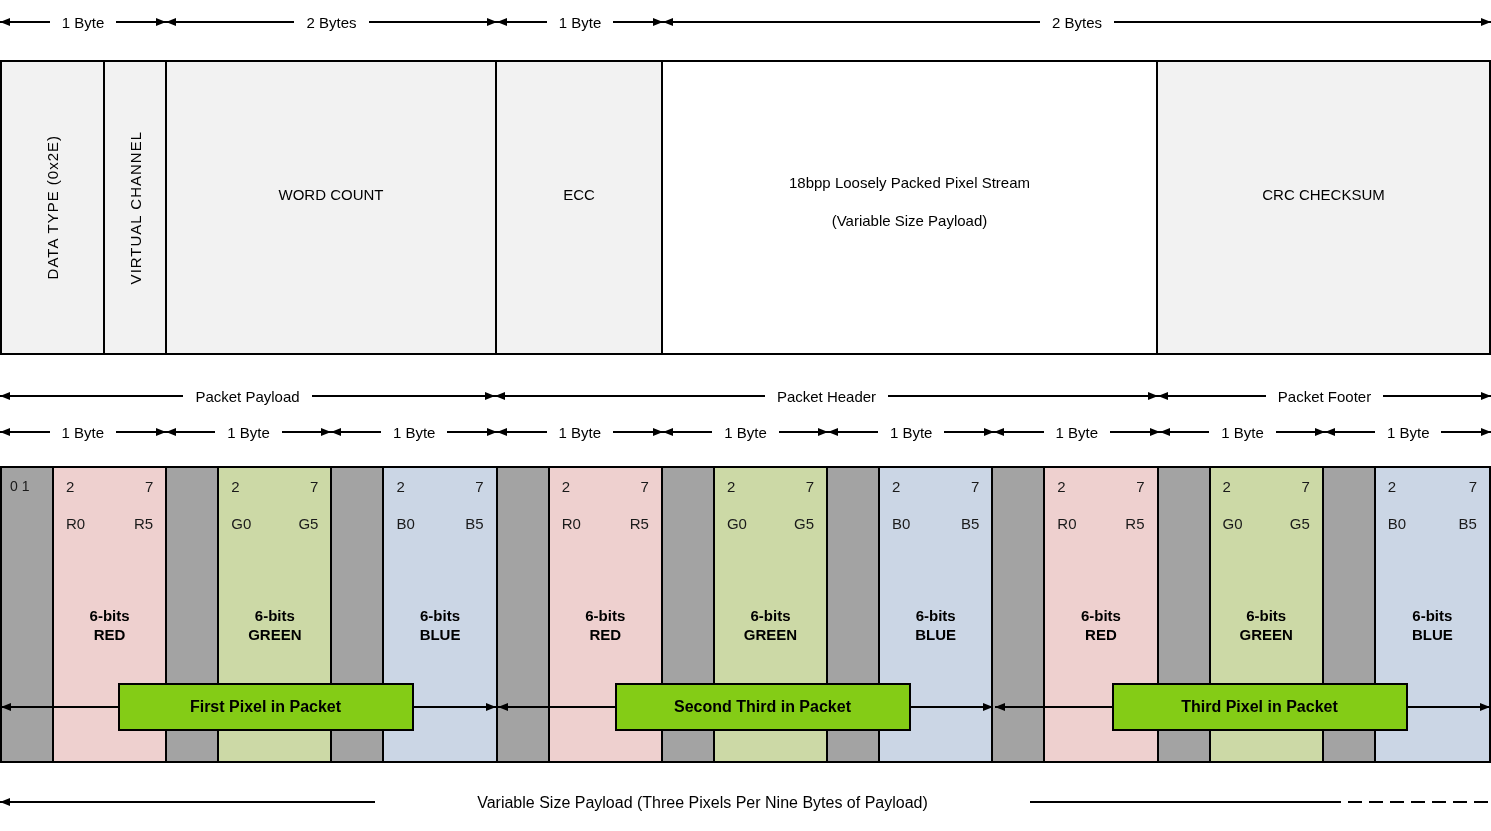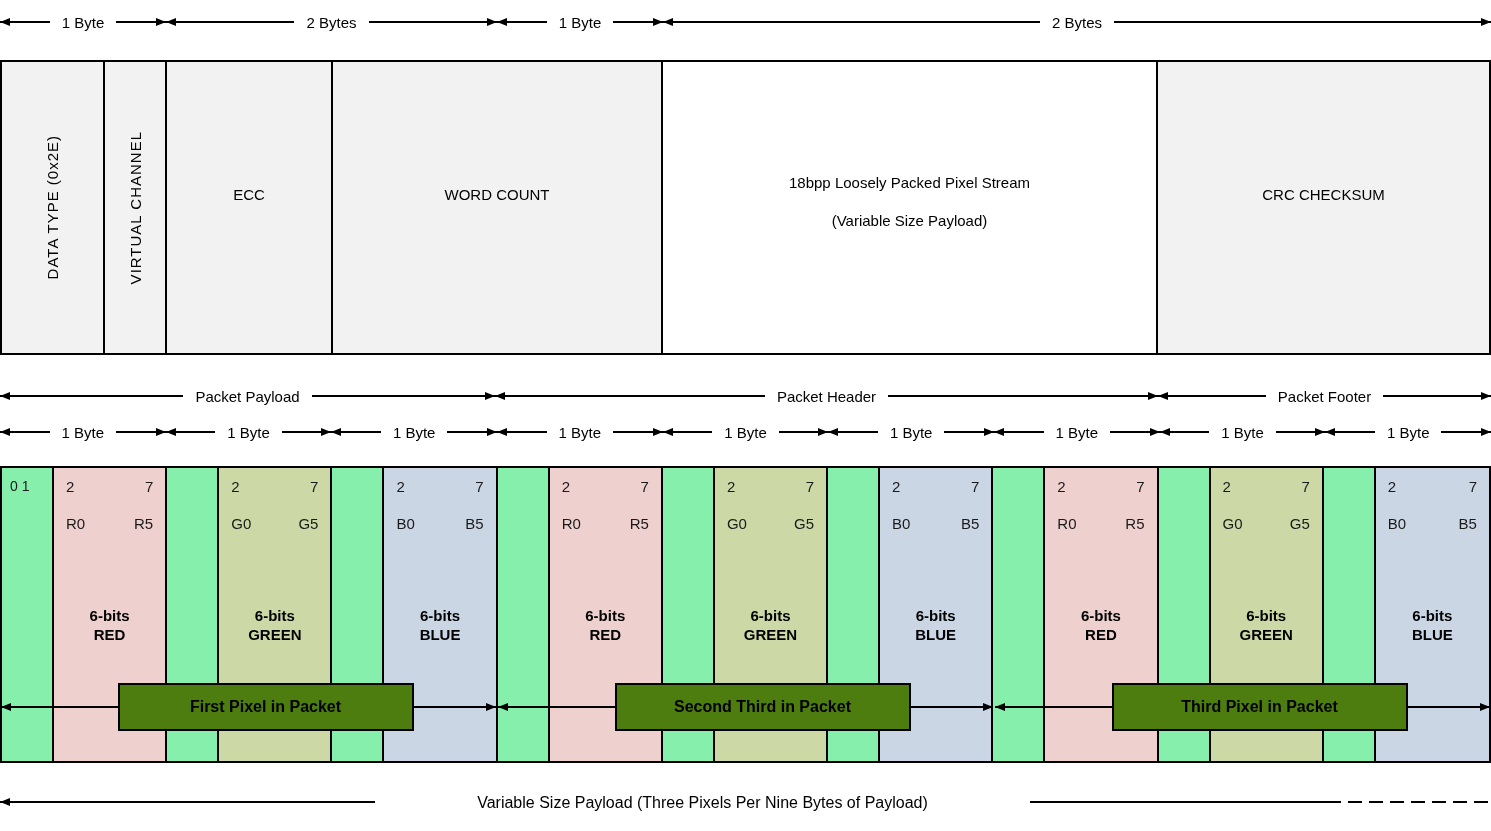--- a/index.html
+++ b/index.html
@@ -19,40 +19,40 @@
     border:2px solid #000;box-sizing:border-box;background:#fff}
   .pf{border-right:2px solid #000;box-sizing:border-box;display:flex;align-items:center;
     justify-content:center;font-size:15px;text-align:center}
   .pf:last-child{border-right:none}
   .pf.gray{background:#f2f2f2}
   .yoff{transform:translateY(-13px)}
   .vtext{writing-mode:vertical-rl;transform:rotate(180deg);letter-spacing:1px;white-space:nowrap}
   .two-line{line-height:38px;transform:translateY(-6px)}
   
   #pixel-row{position:absolute;left:0;top:466px;width:1491px;height:297px;border:2px solid #000;
-    box-sizing:border-box;display:flex;background:#86efac}
+    box-sizing:border-box;display:flex;background:#a3a3a3}
   .byte{flex:1;display:flex;min-width:0}
   .bit01{width:42px;font-size:14px;padding:10px 0 0 8px;white-space:pre;color:#1a1a1a}
   .cbox{flex:1;border-left:2px solid #000;border-right:2px solid #000;position:relative;box-sizing:border-box}
   .byte:last-child .cbox{border-right:none}
   .c-red{background:#eed0cf}.c-green{background:#ccd9a6}.c-blue{background:#cbd6e5}
   .bits{display:flex;justify-content:space-between;padding:10px 12px 0;font-size:15px;color:#1a1a1a}
   .vals{padding-top:20px}
   .cname{position:absolute;left:0;right:0;top:138px;text-align:center;font-weight:bold;
     font-size:15px;line-height:19px}
   
   #pixel-groups{position:absolute;left:0;top:466px;width:1491px;height:297px;display:flex}
   .pgroup{flex:1;position:relative}
   .gline{position:absolute;left:1px;right:1px;top:240px;height:2px;background:#000}
   .gline::before{content:"";position:absolute;left:0;top:50%;transform:translateY(-50%);
     border-top:4px solid transparent;border-bottom:4px solid transparent;border-right:10px solid #000}
   .gline::after{content:"";position:absolute;right:0;top:50%;transform:translateY(-50%);
     border-top:4px solid transparent;border-bottom:4px solid transparent;border-left:10px solid #000}
   .glabel{position:absolute;left:50%;top:217px;transform:translateX(calc(-50% + 17px));
-    width:296px;height:48px;background:#4d7c0f;border:2px solid #000;box-sizing:border-box;
+    width:296px;height:48px;background:#84cc16;border:2px solid #000;box-sizing:border-box;
     display:flex;align-items:center;justify-content:center;font-weight:bold;font-size:16px;
     white-space:nowrap;z-index:2}
   
   #bottom-measure{position:absolute;left:0;top:790px;width:1491px;height:30px}
   .hline{position:absolute;height:2px;background:#000;top:11px}
   .hline.al::before{content:"";position:absolute;left:0;top:50%;transform:translateY(-50%);
     border-top:4px solid transparent;border-bottom:4px solid transparent;border-right:10px solid #000}
   .bl-text{position:absolute;left:375px;width:655px;top:0;height:26px;display:flex;
     align-items:center;justify-content:center;font-weight:normal;font-size:16px;white-space:nowrap}
   .bl-dash{position:absolute;left:1327px;right:0;top:11px;height:2px;
@@ -86,25 +86,25 @@
     </div>
   </div>
 
   <div id="packet-row">
     <div class="pf gray" style="width:103px">
       <span class="vtext">DATA TYPE (0x2E)</span>
     </div>
     <div class="pf gray" style="width:62px">
       <span class="vtext">VIRTUAL CHANNEL</span>
     </div>
+    <div class="pf gray" style="width:330px">
+      <span class="yoff">WORD COUNT</span>
+    </div>
     <div class="pf gray" style="width:166px">
       <span class="yoff">ECC</span>
-    </div>
-    <div class="pf gray" style="width:330px">
-      <span class="yoff">WORD COUNT</span>
     </div>
     <div class="pf" style="width:495px;background:#fff">
       <div class="two-line">
         <div>18bpp Loosely Packed Pixel Stream</div>
         <div>(Variable Size Payload)</div>
       </div>
     </div>
     <div class="pf gray" style="flex:1">
       <span class="yoff">CRC CHECKSUM</span>
     </div>

